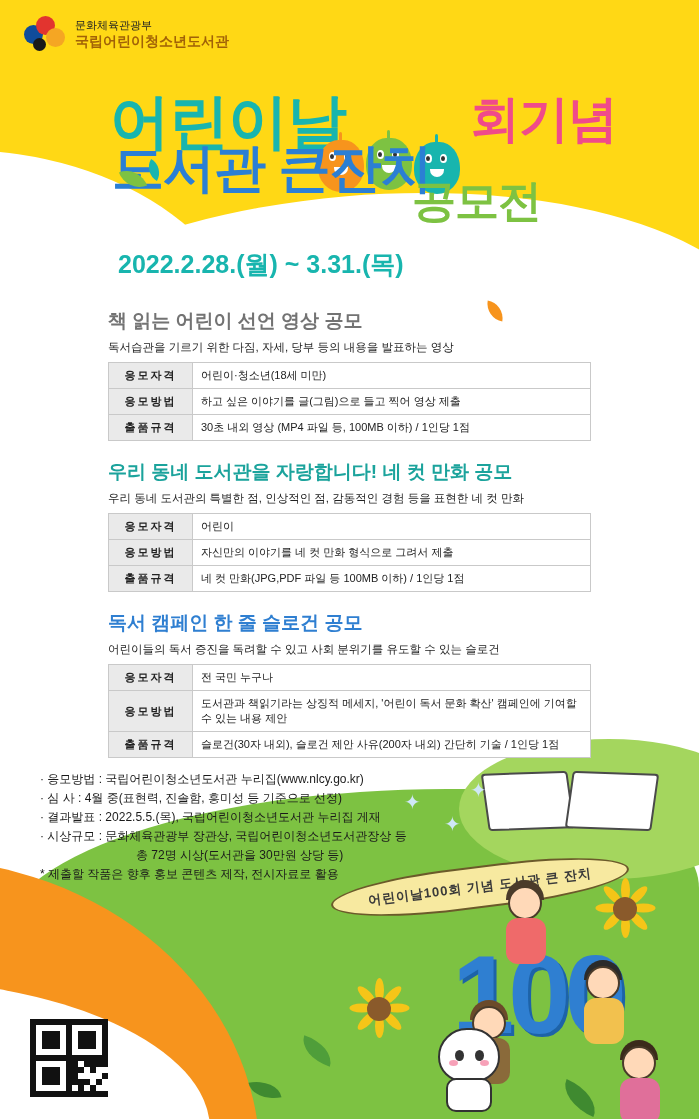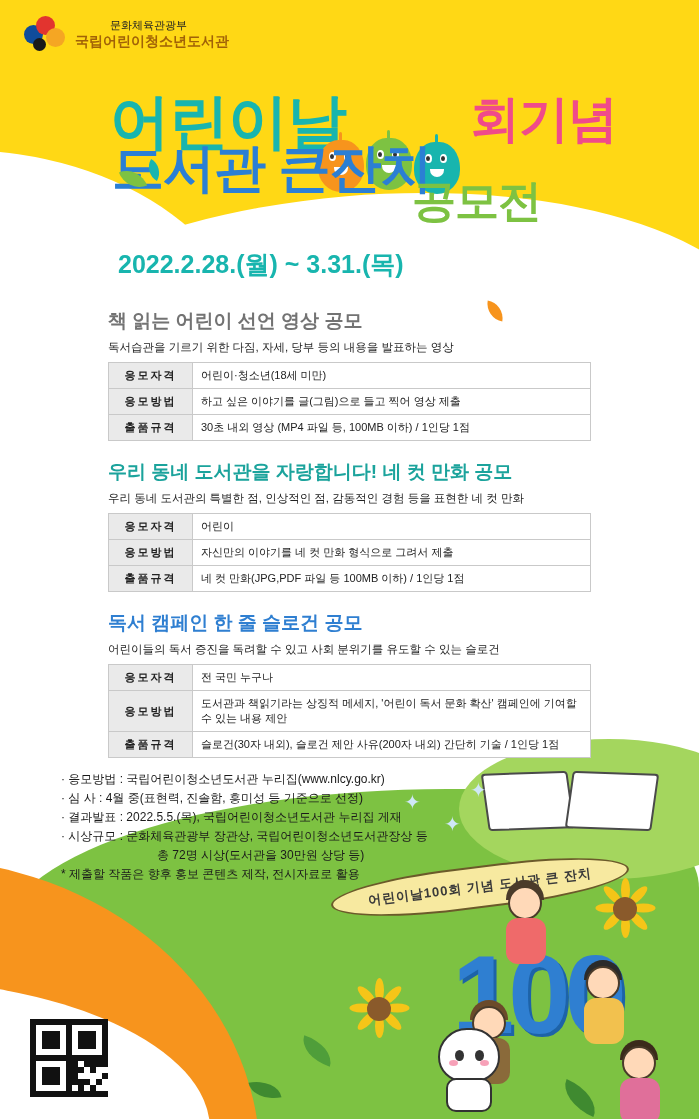--- a/index.html
+++ b/index.html
@@ -46,21 +46,21 @@
   }
   .logo-mark { width:42px; height:42px; position:relative; }
   .logo-mark .pet {
     position:absolute; border-radius:50%;
   }
   .p1 { width:19px;height:19px; background:#0f4c9b; left:0; top:11px; }
   .p2 { width:19px;height:19px; background:#e2342f; left:12px; top:2px; }
   .p3 { width:19px;height:19px; background:#f5a623; left:22px; top:14px; }
   .p4 { width:13px;height:13px; background:#1a1a1a; left:9px; top:24px; }
   .logo-text { line-height:1.25; }
-  .logo-text .l1 { font-size:11px; color:#222;margin-left:35px; }
+  .logo-text .l1 { font-size:11px; color:#222; }
   .logo-text .l2 { font-size:14px; color:#a16207; font-weight:bold; }
 
   
   .title-wrap {
     position:absolute; left:0; top:76px; width:699px; height:210px; z-index:5;
   }
   .title-line {
     position:absolute; white-space:nowrap;
     font-weight:bold; letter-spacing:-1px;
   }
@@ -112,21 +112,21 @@
     width:84px; background:#eaeaea; font-weight:bold; text-align:center;
     letter-spacing:2px; color:#222;
   }
   table.tbl td.v { background:#ffffff; color:#222; }
 
   
   .notes {
     position:absolute; left:0; top:770px; width:699px; z-index:9;
     padding-left:40px; font-size:12px; color:#1a1a1a; line-height:1.58;
   }
-  .notes .row { white-space:nowrap;margin-left:21px; }
+  .notes .row { white-space:nowrap; }
   .notes .row .lbl { display:inline-block; }
   .notes .sub { padding-left:96px; }
 
   
   .bottom-green {
     position:absolute; left:0; bottom:0; width:699px; height:330px; z-index:2;
     background:#7dc242;
     border-radius: 64% 28% 0 0 / 46% 30% 0 0;
   }
   .bottom-orange {

